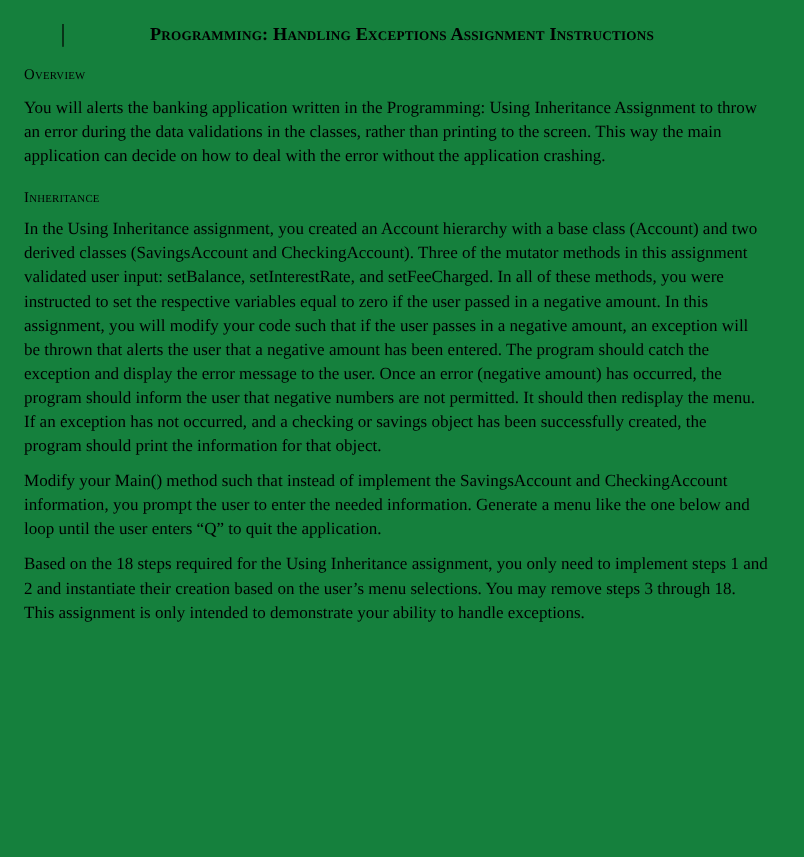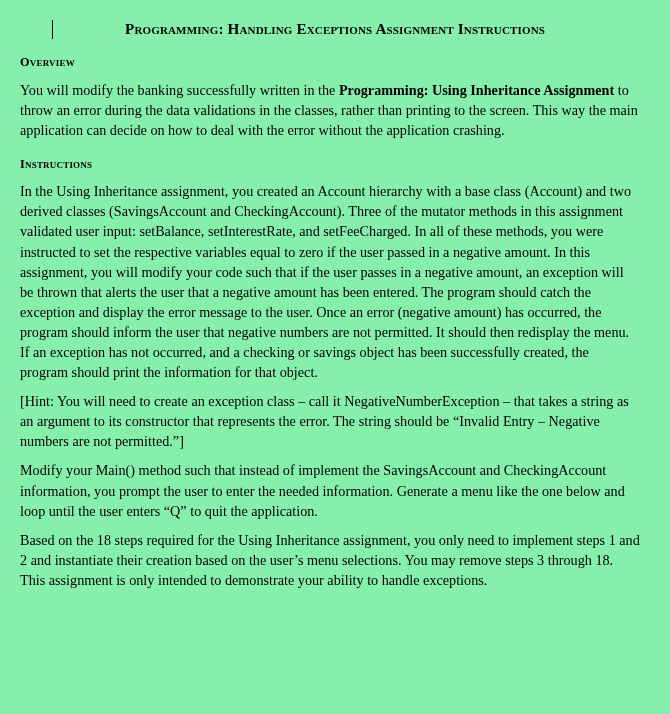--- a/index.html
+++ b/index.html
@@ -16,21 +16,21 @@
     color: #000000;
     -webkit-font-smoothing: antialiased;
   }
 
   .page {
     position: relative;
     width: 670px;
     height: 714px;
     box-sizing: border-box;
     padding: 14px 30px 0 20px;
-    background: #86efac;
+    background: #15803d;
   }
 
   
   .caret {
     position: absolute;
     left: 52px;
     top: 20px;
     width: 1px;
     height: 19px;
     background: #000;
@@ -42,55 +42,54 @@
     font-variant: small-caps;
     text-align: center;
     letter-spacing: 0.15px;
     margin: 6px 0 0 0;
     padding-left: 10px;
     line-height: 1.2;
   }
 
   .section-heading {
     font-size: 12.3px;
-    font-weight: bold;
+    font-weight: normal;
     font-variant: small-caps;
     letter-spacing: 0.2px;
     margin: 17px 0 0 0;
     line-height: 1.25;
   }
 
   p.body-text {
     font-size: 14.2px;
     line-height: 1.415;
     text-align: left;
     margin: 9px 0 0 0;
     padding: 0;
     max-width: 621px;
   }
 
-  b, strong { font-weight: bold; }
+  b, strong { font-weight: normal; }
 </style>
 </head>
 <body>
 
 <div class="page">
 
   <span class="caret"></span>
 
   <h1 class="doc-title">Programming: Handling Exceptions Assignment Instructions</h1>
 
   <h2 class="section-heading">Overview</h2>
 
-  <p class="body-text"><span>You will modify the banking successfully written in the </span><b>Programming: Using Inheritance Assignment</b><span> to throw an error during the data validations in the classes, rather than printing to the screen.  This way the main application can decide on how to deal with the error without the application crashing.</span></p>
+  <p class="body-text"><span>You will alerts the banking application written in the </span><b>Programming: Using Inheritance Assignment</b><span> to throw an error during the data validations in the classes, rather than printing to the screen.  This way the main application can decide on how to deal with the error without the application crashing.</span></p>
 
-  <h2 class="section-heading">Instructions</h2>
+  <h2 class="section-heading">Inheritance</h2>
 
 
   <p class="body-text">In the Using Inheritance assignment, you created an Account hierarchy with a base class (Account) and two derived classes (SavingsAccount and CheckingAccount).  Three of the mutator methods in this assignment validated user input:  setBalance, setInterestRate, and setFeeCharged.  In all of these methods, you were instructed to set the respective variables equal to zero if the user passed in a negative amount.  In this assignment, you will modify your code such that if the user passes in a negative amount, an exception will be thrown that alerts the user that a negative amount has been entered.  The program should catch the exception and display the error message to the user.  Once an error (negative amount) has occurred, the program should inform the user that negative numbers are not permitted.  It should then redisplay the menu.   If an exception has not occurred, and a checking or savings object has been successfully created, the program should print the information for that object.</p>
 
-  <p class="body-text">[Hint:  You will need to create an exception class – call it NegativeNumberException – that takes a string as an argument to its constructor that represents the error.  The string should be “Invalid Entry – Negative numbers are not permitted.”]</p>
 
   <p class="body-text">Modify your Main() method such that instead of implement the SavingsAccount and CheckingAccount information, you prompt the user to enter the needed information.  Generate a menu like the one below and loop until the user enters “Q” to quit the application.</p>
 
   <p class="body-text">Based on the 18 steps required for the Using Inheritance assignment, you only need to implement steps 1 and 2 and instantiate their creation based on the user’s menu selections.  You may remove steps 3 through 18.  This assignment is only intended to demonstrate your ability to handle exceptions.</p>
 
 </div>
 
 </body></html>

